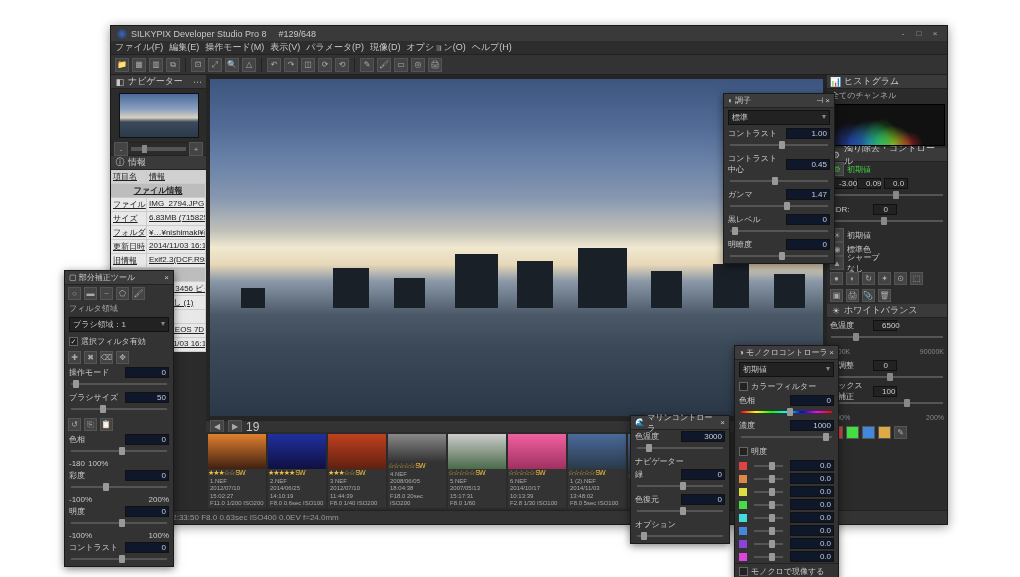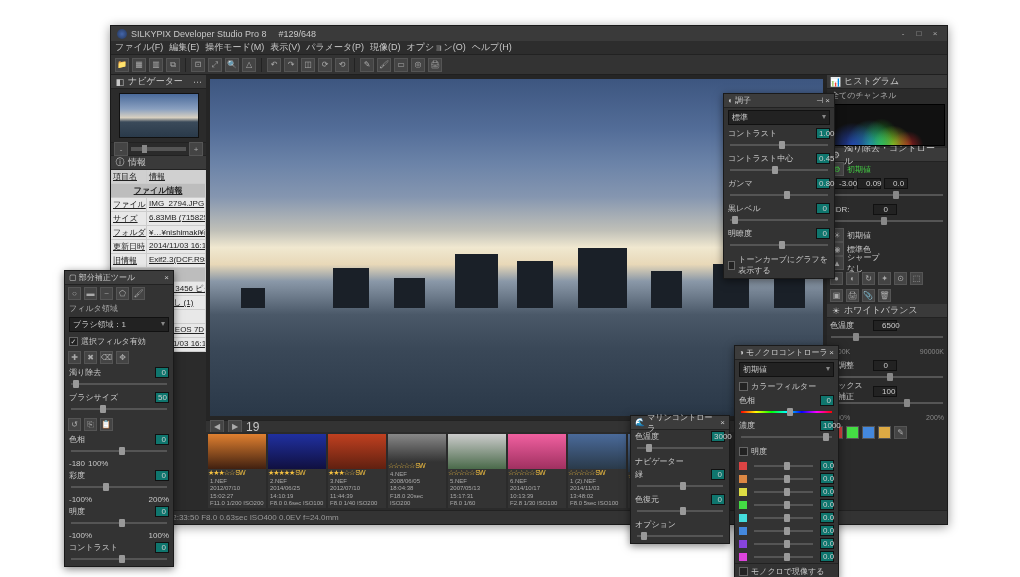--- a/index.html
+++ b/index.html
@@ -78,21 +78,21 @@
 .sub-label { padding:1px 4px; font-size:8px; color:#aaa; }
 
 .statusbar { height: 14px; background: #333; border-top: 1px solid #222; display: flex; align-items: center; padding: 0 4px; font-size: 8px; color: #999; }
 
 
 .float-panel { position: absolute; background: #333; border: 1px solid #1a1a1a; box-shadow: 0 2px 8px rgba(0,0,0,0.5); font-size: 8px; }
 .fp-head { height: 14px; background: #3c3c3c; display:flex; align-items:center; padding:0 4px; border-bottom:1px solid #222;}
 .fp-head .spacer{flex:1;}
 .fp-row { display: flex; align-items: center; padding: 1px 4px; gap: 3px; }
 .fp-row .lbl { flex: 1; }
-.fp-row .val { width: 14px; background:#0f766e; border:1px solid #111; text-align:right; padding:0 2px; color:#ccc; font-size:8px;}
+.fp-row .val { width: 44px; background:#0f172a; border:1px solid #111; text-align:right; padding:0 2px; color:#ccc; font-size:8px;}
 .fp-slider { margin: 1px 6px 3px; height: 8px; position:relative; }
 .fp-slider .track{position:absolute;top:3px;left:0;right:0;height:2px;background:#555;}
 .fp-slider .knob{position:absolute;top:0;width:6px;height:8px;background:#999;border-radius:1px;}
 .dropdown { background:#222; border:1px solid #111; padding:1px 3px; margin:2px 4px; display:flex;}
 .dropdown::after{content:"▾"; margin-left:auto; color:#888;}
 
 .checkbox-row { display:flex; align-items:center; gap:3px; padding:2px 4px; font-size:8px;}
 .chk { width:9px; height:9px; border:1px solid #666; background:#222; display:inline-block; }
 .chk.checked::after { content:"✓"; display:block; font-size:7px; line-height:7px; color:#ccc; text-align:center;}
 
@@ -418,45 +418,41 @@
   <div class="fp-row">
       <span class="lbl">コントラスト中心</span>
       <span class="val">0.45</span>
     </div>
   <div class="fp-slider">
       <div class="track"></div>
       <div class="knob" style="left:43%"></div>
     </div>
   <div class="fp-row">
       <span class="lbl">ガンマ</span>
-      <span class="val">0.80</span>
+      <span class="val">1.47</span>
     </div>
   <div class="fp-slider">
       <div class="track"></div>
       <div class="knob" style="left:55%"></div>
     </div>
   <div class="fp-row">
       <span class="lbl">黒レベル</span>
       <span class="val">0</span>
     </div>
   <div class="fp-slider">
       <div class="track"></div>
       <div class="knob" style="left:2%"></div>
     </div>
   <div class="fp-row">
       <span class="lbl">明瞭度</span>
       <span class="val">0</span>
     </div>
   <div class="fp-slider">
       <div class="track"></div>
       <div class="knob" style="left:50%"></div>
-    </div>
-  <div class="checkbox-row">
-      <span class="chk"></span>
-      <span>トーンカーブにグラフを表示する</span>
     </div>
 </div>
 
 <div class="float-panel" style="left:734px; top:345px; width:105px">
   <div class="fp-head"><span>◑</span>&nbsp;<span>モノクロコントローラ</span><span class="spacer"></span><span>×</span></div>
   <div class="dropdown">
       <span>初期値</span>
     </div>
   <div class="checkbox-row">
       <span class="chk"></span>
@@ -609,21 +605,21 @@
       <span class="chk checked"></span>
       <span>選択フィルタ有効</span>
     </div>
   <div class="icon-row">
     <div class="tb-icon">✚</div>
     <div class="tb-icon">✖</div>
     <div class="tb-icon">⌫</div>
     <div class="tb-icon">✥</div>
   </div>
   <div class="fp-row">
-      <span class="lbl">濁り除去</span>
+      <span class="lbl">操作モード</span>
       <span class="val">0</span>
     </div>
   <div class="fp-slider">
       <div class="track"></div>
       <div class="knob" style="left:2%"></div>
     </div>
   <div class="fp-row">
       <span class="lbl">ブラシサイズ</span>
       <span class="val">50</span>
     </div>

